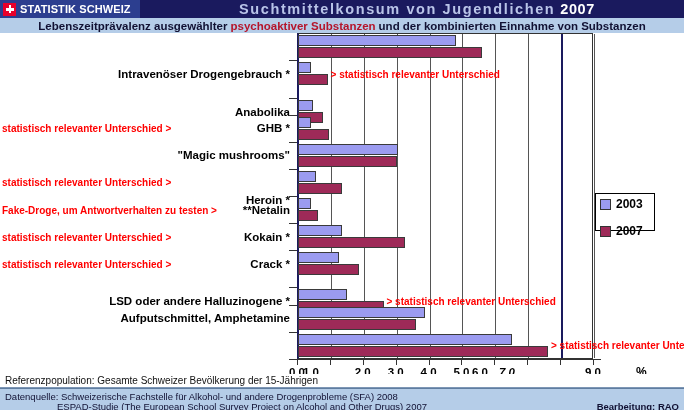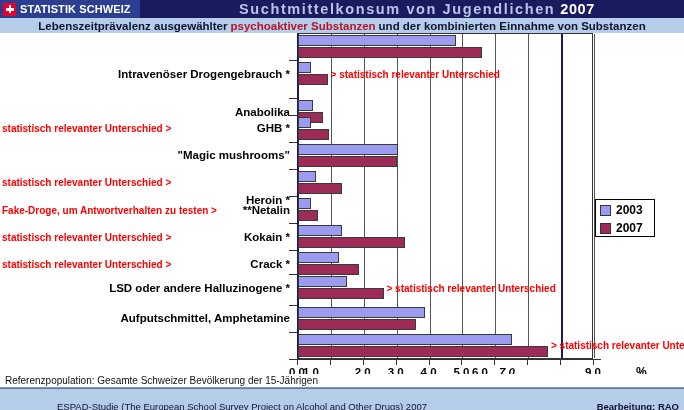--- a/index.html
+++ b/index.html
@@ -104,23 +104,23 @@
     border: 1px solid #3a3a3a;
   }
   .bar.b2003 { background: #9b9bf0; }
   .bar.b2007 { background: #9e2a58; }
   .rowtick {
     position: absolute; left: 289px; width: 8px; height: 1px; background: #333333;
   }
 
   
   .legend {
-    position: absolute; left: 595px; top: 166px; width: 60px; height: 38px;
+    position: absolute; left: 595px; top: 160px; width: 60px; height: 38px;
     background: #ffffff; border: 1px solid #000000;
-    padding: 3px 4px; display: flex; flex-direction: column; gap: 4px;
+    padding: 3px 4px; display: flex; flex-direction: column; gap: 13px;
   }
   .legend-item { display: flex; align-items: center; gap: 5px; }
   .swatch { width: 11px; height: 11px; border: 1px solid #333333; }
   .swatch.s2003 { background: #9b9bf0; }
   .swatch.s2007 { background: #9e2a58; }
   .legend-label { font-size: 12px; font-weight: bold; color: #000000; }
 
   
   .ref-line {
     position: absolute; left: 0; top: 374px; width: 684px; height: 14px;
@@ -247,21 +247,21 @@
           <div class="bar b2007" title="Kokain * — 2007: 3.25%" style="width: 106.889px; top: 14.0833px;"></div>
           <div class="note left" style="top: 8.58333px;">statistisch relevanter Unterschied &gt;</div>
         </div>
         <div class="row" style="top: 217.333px; height: 27.1667px;">
           <div class="rowtick" style="top: 0px;"></div>
           <div class="cat-label" style="top: 7.58333px;">Crack *</div>
           <div class="bar b2003" title="Crack * — 2003: 1.25%" style="width: 41.1111px; top: 2.08333px;"></div>
           <div class="bar b2007" title="Crack * — 2007: 1.85%" style="width: 60.8444px; top: 14.0833px;"></div>
           <div class="note left" style="top: 8.58333px;">statistisch relevanter Unterschied &gt;</div>
         </div>
-        <div class="row" style="top: 241px; height: 27.1667px; text-decoration: underline;">
+        <div class="row" style="top: 254px; height: 27.1667px; text-decoration: underline;">
           <div class="rowtick" style="top: 0px;"></div>
           <div class="cat-label" style="top: 7.58333px;">LSD oder andere Halluzinogene *</div>
           <div class="bar b2003" title="LSD oder andere Halluzinogene * — 2003: 1.5%" style="width: 49.3333px; top: 2.08333px;"></div>
           <div class="bar b2007" title="LSD oder andere Halluzinogene * — 2007: 2.6%" style="width: 85.5111px; top: 14.0833px;"></div>
           <div class="note" style="top: 8.58333px; left: 386.511px;">&gt; statistisch relevanter Unterschied</div>
         </div>
         <div class="row" style="top: 271.667px; height: 27.1667px;">
           <div class="rowtick" style="top: 0px;"></div>
           <div class="cat-label" style="top: 7.58333px;">Aufputschmittel, Amphetamine</div>
           <div class="bar b2003" title="Aufputschmittel, Amphetamine — 2003: 3.85%" style="width: 126.622px; top: 2.08333px;"></div>
@@ -284,17 +284,18 @@
         <span class="swatch s2007"></span>
         <span class="legend-label">2007</span>
       </div>
     </div>
   </div>
 
   <div class="ref-line">
     <span>Referenzpopulation: Gesamte Schweizer Bevölkerung der 15-Jährigen</span>
   </div>
   <div class="source-box">
+    <span class="src-l1">Datenquelle: Schweizerische Fachstelle für Alkohol- und andere Drogenprobleme (SFA) 2008</span>
     <span class="src-l2">ESPAD-Studie (The European School Survey Project on Alcohol and Other Drugs) 2007</span>
     <span class="editor">Bearbeitung: RAO</span>
   </div>
 
 </div>
 
 </body></html>

